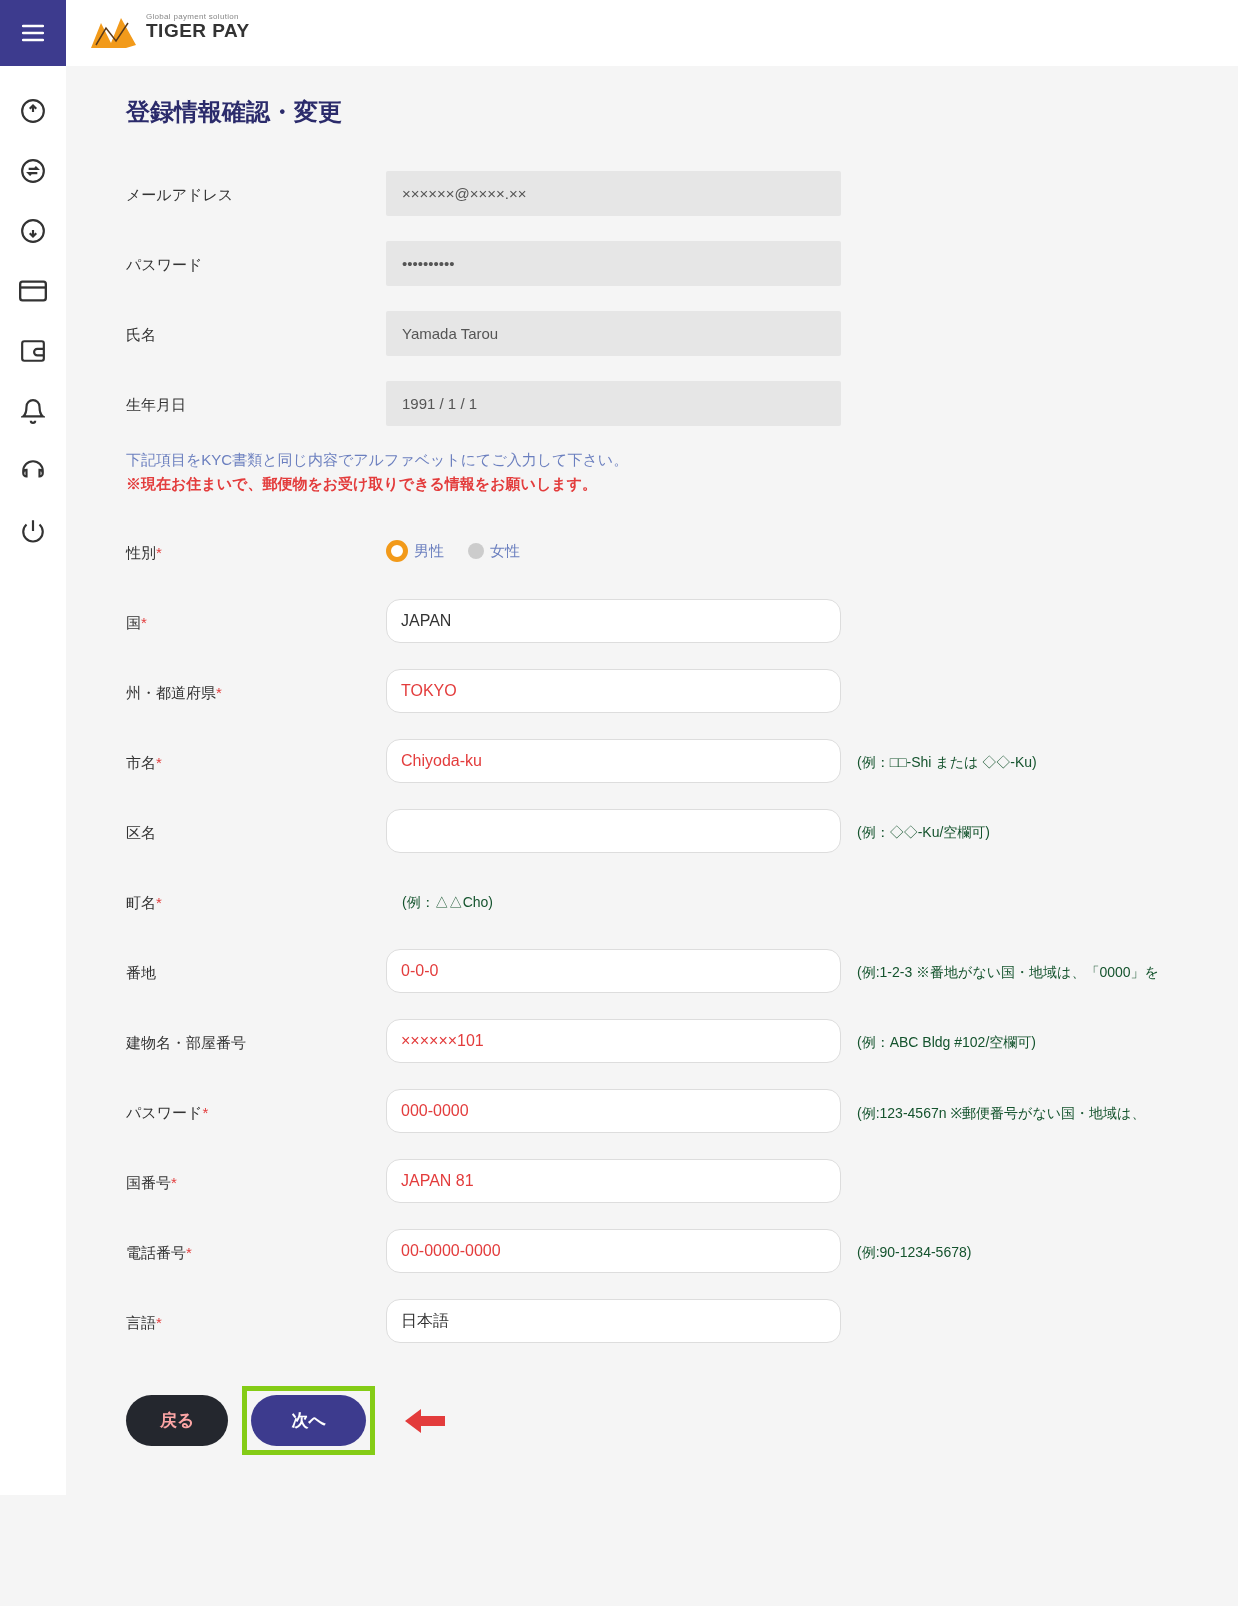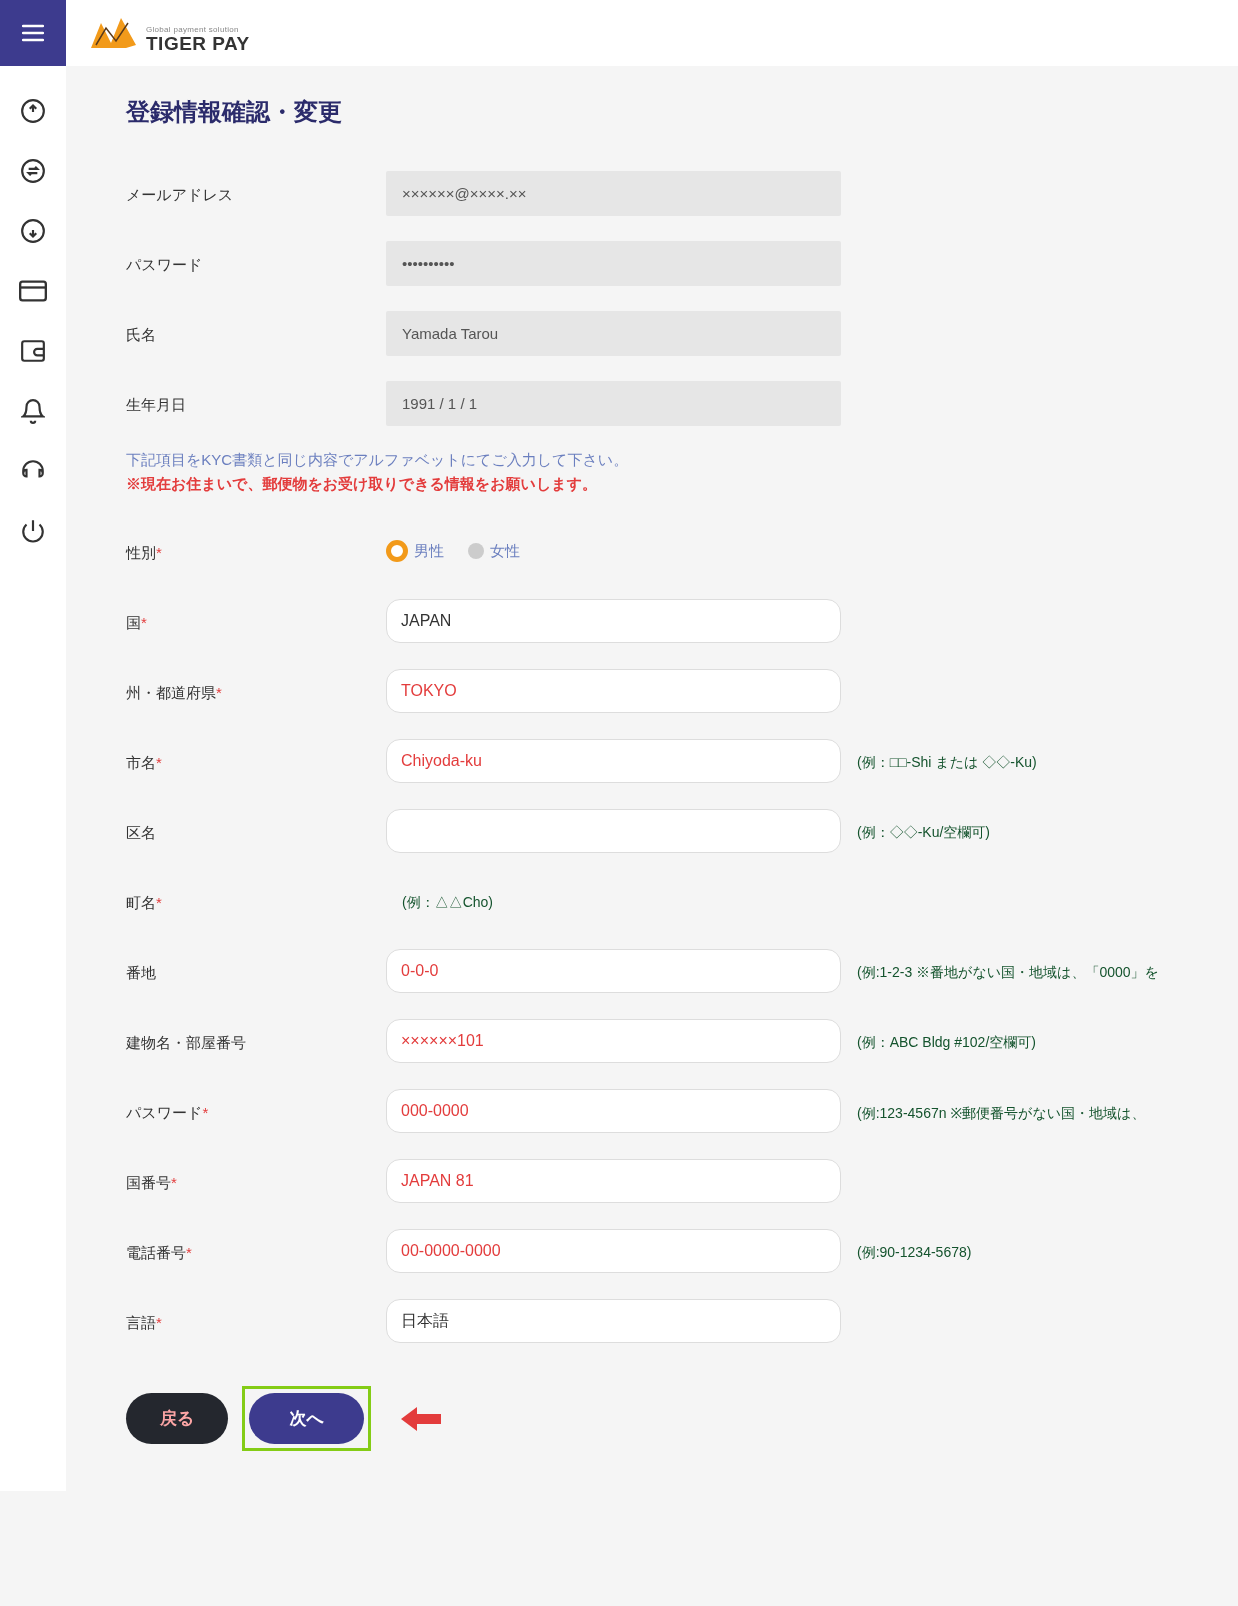--- a/index.html
+++ b/index.html
@@ -37,21 +37,21 @@
     display: flex; align-items: center; justify-content: center;
     cursor: pointer;
     color: #333;
   }
   .header {
     height: 66px;
     background: #fff;
     display: flex; align-items: center;
     padding-left: 20px;
   }
-  .logo-wrap { display: flex; align-items: flex-end; gap: 8px; }
+  .logo-wrap { display: flex; align-items: flex-start; gap: 8px; }
   .logo-img { width: 52px; height: 40px; position: relative; }
   .logo-text-wrap { display: flex; flex-direction: column; line-height: 1; }
   .logo-tag { font-size: 8px; color: #888; letter-spacing: 0.3px; }
   .logo-name { font-size: 19px; font-weight: 800; color: #333; letter-spacing: 0.5px; }
   .main { flex: 1; background: #f5f5f5; }
   .content { padding: 30px 40px 40px 60px; }
   h1.page-title {
     font-size: 24px; font-weight: 700; color: #2b2b6b;
     margin-bottom: 40px;
   }
@@ -116,21 +116,21 @@
     padding: 14px 34px;
     border: none;
     border-radius: 30px;
     font-size: 17px;
     font-weight: 700;
     cursor: pointer;
     font-family: inherit;
   }
   .btn-back { background: #24272e; color: #fca5a5; font-family: Liberation Mono, monospace; }
   .btn-next-wrap {
-    border: 3px solid #84cc16;
+    border: 5px solid #84cc16;
     padding: 4px;
     display: inline-flex;
   }
   .btn-next { background: #3d3b8e; color: #fff; padding: 14px 40px; }
   .arrow-callout {
     margin-left: 16px;
     color: #e33c3c;
     display: flex;
     align-items: center;
   }

